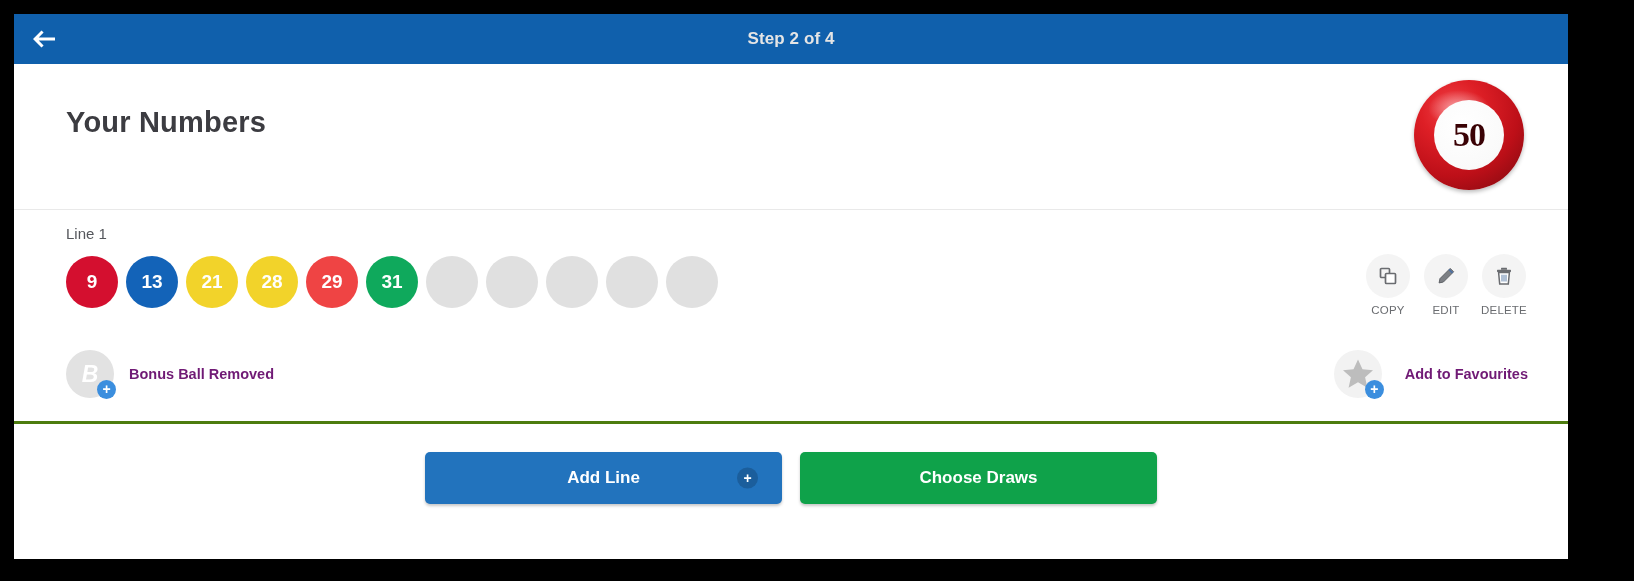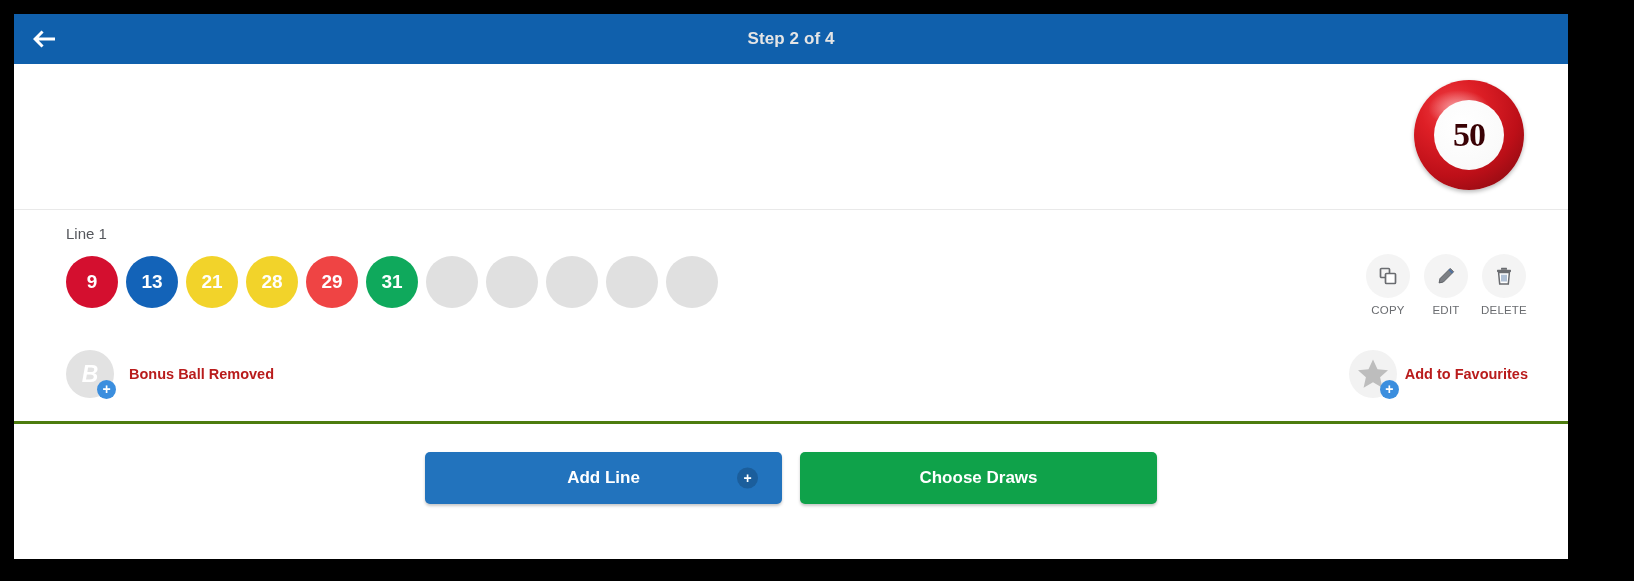--- a/index.html
+++ b/index.html
@@ -182,23 +182,23 @@
     color: #ffffff;
     font-size: 14px;
     font-weight: bold;
     line-height: 18px;
     text-align: center;
   }
   .row-text {
     margin-left: 15px;
     font-size: 14.5px;
     font-weight: bold;
-    color: #b91c1c;
-  }
-  .fav-row .row-text { margin-left: 8px; }
+    color: #701a75;
+  }
+  .fav-row .row-text { margin-left: 23px; }
 
   
   .footer {
     position: relative;
     height: 134px;
     display: flex;
     align-items: flex-start;
     justify-content: center;
     gap: 18px;
     padding-top: 28px;
@@ -242,20 +242,21 @@
       <span>
         <svg viewBox="0 0 28 24" xmlns="http://www.w3.org/2000/svg">
           <path d="M11.5 3.5 L3 12 L11.5 20.5 L13.6 18.4 L8.7 13.5 L25 13.5 L25 10.5 L8.7 10.5 L13.6 5.6 Z" fill="#ffffff"></path>
         </svg>
       </span>
     </div>
     <div class="header-title">Step 2 of 4</div>
   </div>
 
   <div class="title-band">
+    <div class="page-title">Your Numbers</div>
     <div class="ball50">
       <div class="ball50-inner">
         <span class="ball50-num">50</span>
       </div>
     </div>
   </div>
 
   <div class="line-section">
     <div class="line-label">Line 1</div>
 

